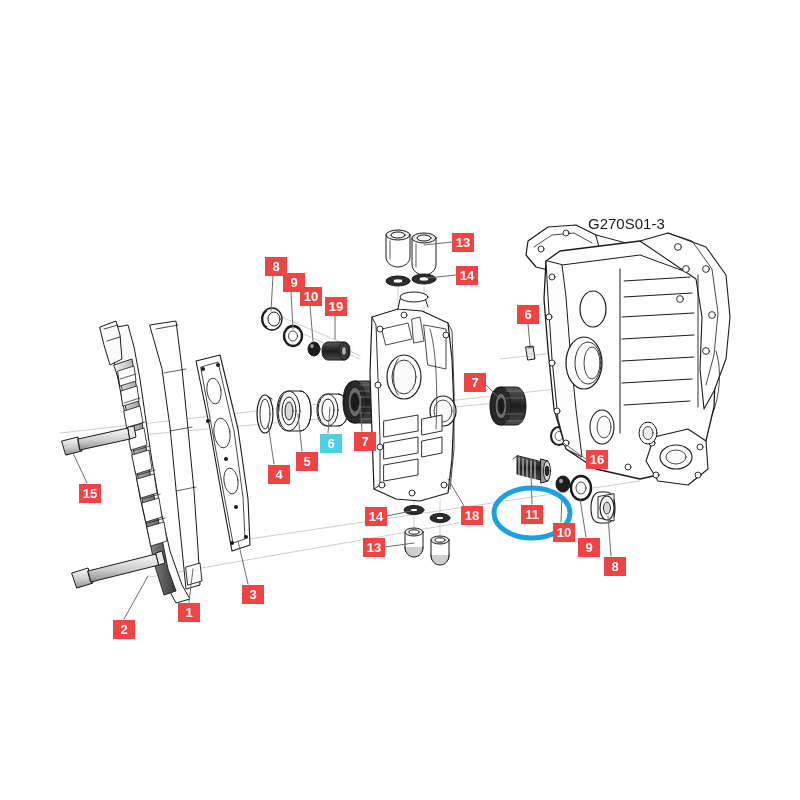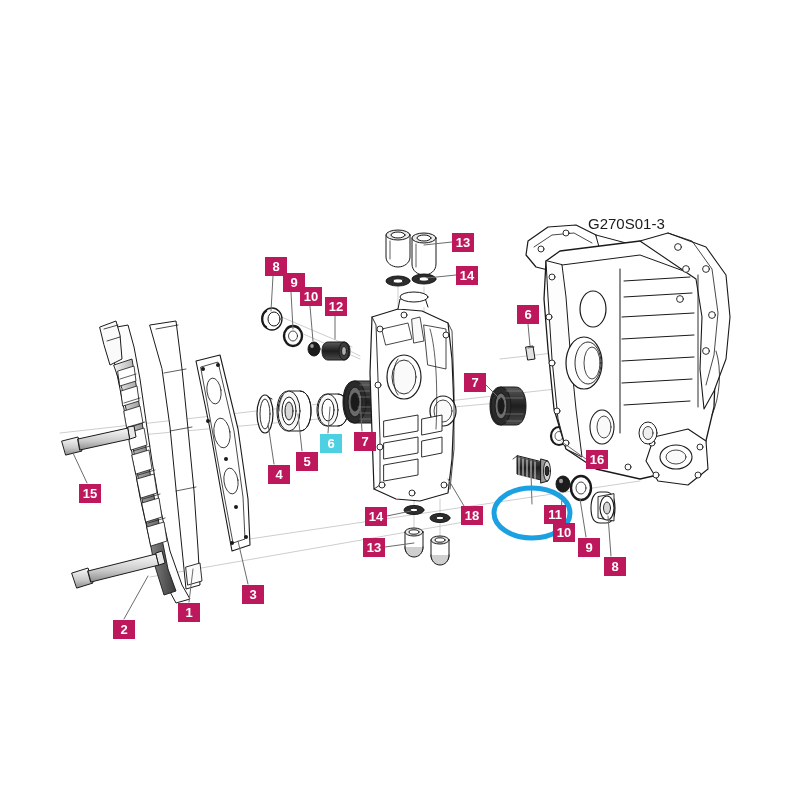--- a/index.html
+++ b/index.html
@@ -1,21 +1,21 @@
 <!DOCTYPE html>
 <html><head>
 <meta charset="utf-8">
 <style>
   html,body{margin:0;padding:0;background:#ffffff;}
   body{width:800px;height:800px;overflow:hidden;
        font-family:"Liberation Sans",sans-serif;}
   #diagram-root{position:relative;width:720px;height:800px;background:#fff;margin-top:29px;}
   svg.art{position:absolute;left:0;top:0;width:800px;height:800px;}
   .lbl{position:absolute;display:flex;align-items:center;justify-content:center;
-       background:#be185d;color:#ffffff;font-weight:bold;font-size:13px;
+       background:#ef4444;color:#ffffff;font-weight:bold;font-size:13px;
        line-height:1;letter-spacing:0;width:22px;height:19px;
        font-family:"Liberation Sans",sans-serif;}
   .lbl.sel{background:#4dd0e1;color:#ffffff;}
   .title{position:absolute;color:#1a1a1a;font-size:15px;
          font-family:"Liberation Sans",sans-serif;white-space:nowrap;}
 </style>
 </head>
 <body>
 
 <div id="diagram-root">
@@ -456,28 +456,28 @@
       <div class="lbl" style="left: 178px; top: 574px;">1</div>
       <div class="lbl" style="left: 113px; top: 591px;">2</div>
       <div class="lbl" style="left: 242px; top: 556px;">3</div>
       <div class="lbl" style="left: 268px; top: 436px;">4</div>
       <div class="lbl" style="left: 296px; top: 423px;">5</div>
       <div class="lbl sel" style="left: 320px; top: 405px;">6</div>
       <div class="lbl" style="left: 354px; top: 403px;">7</div>
       <div class="lbl" style="left: 265px; top: 228px;">8</div>
       <div class="lbl" style="left: 283px; top: 244px;">9</div>
       <div class="lbl" style="left: 300px; top: 258px;">10</div>
-      <div class="lbl" style="left: 325px; top: 268px;">12</div>
+      <div class="lbl" style="left: 325px; top: 268px;">19</div>
       <div class="lbl" style="left: 452px; top: 204px;">13</div>
       <div class="lbl" style="left: 456px; top: 237px;">14</div>
       <div class="lbl" style="left: 517px; top: 276px;">6</div>
       <div class="lbl" style="left: 586px; top: 421px; text-align: center;">16</div>
       <div class="lbl" style="left: 464px; top: 344px;">7</div>
       <div class="lbl" style="left: 79px; top: 455px;">15</div>
       <div class="lbl" style="left: 365px; top: 478px;">14</div>
       <div class="lbl" style="left: 363px; top: 509px;">13</div>
       <div class="lbl" style="left: 461px; top: 477px;">18</div>
-      <div class="lbl" style="left: 544px; top: 476px;">11</div>
+      <div class="lbl" style="left: 521px; top: 476px;">11</div>
       <div class="lbl" style="left: 553px; top: 494px;">10</div>
       <div class="lbl" style="left: 578px; top: 509px;">9</div>
       <div class="lbl" style="left: 604px; top: 528px;">8</div>
     </div>
 </div>
 
 </body></html>

